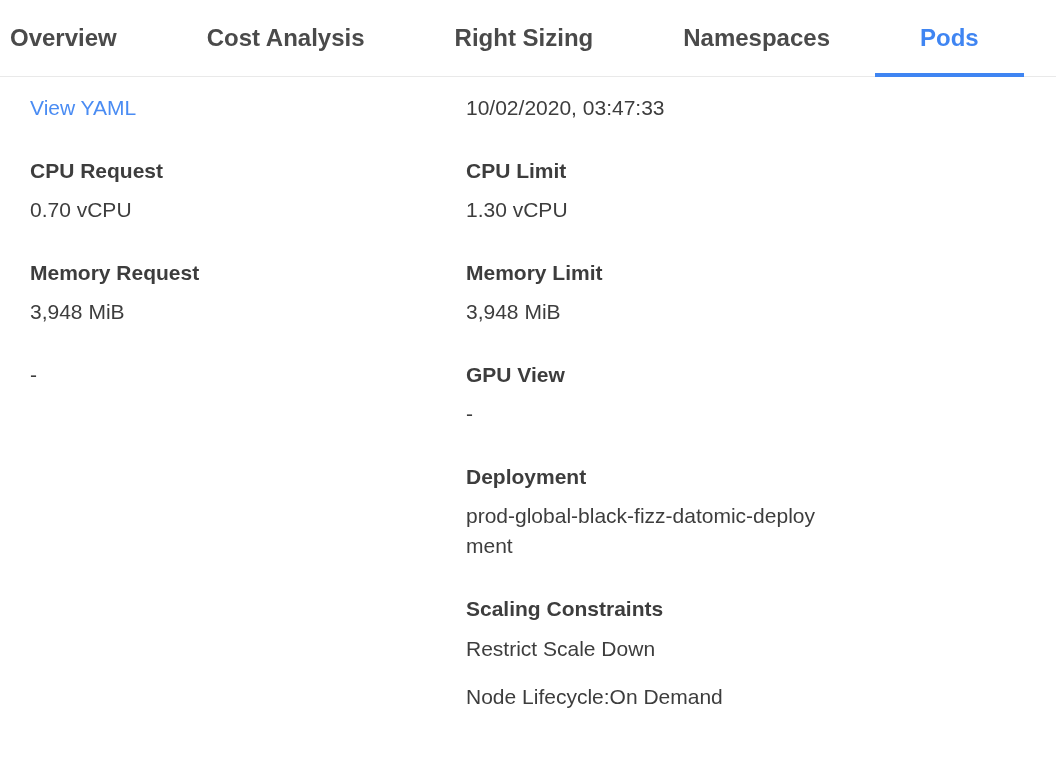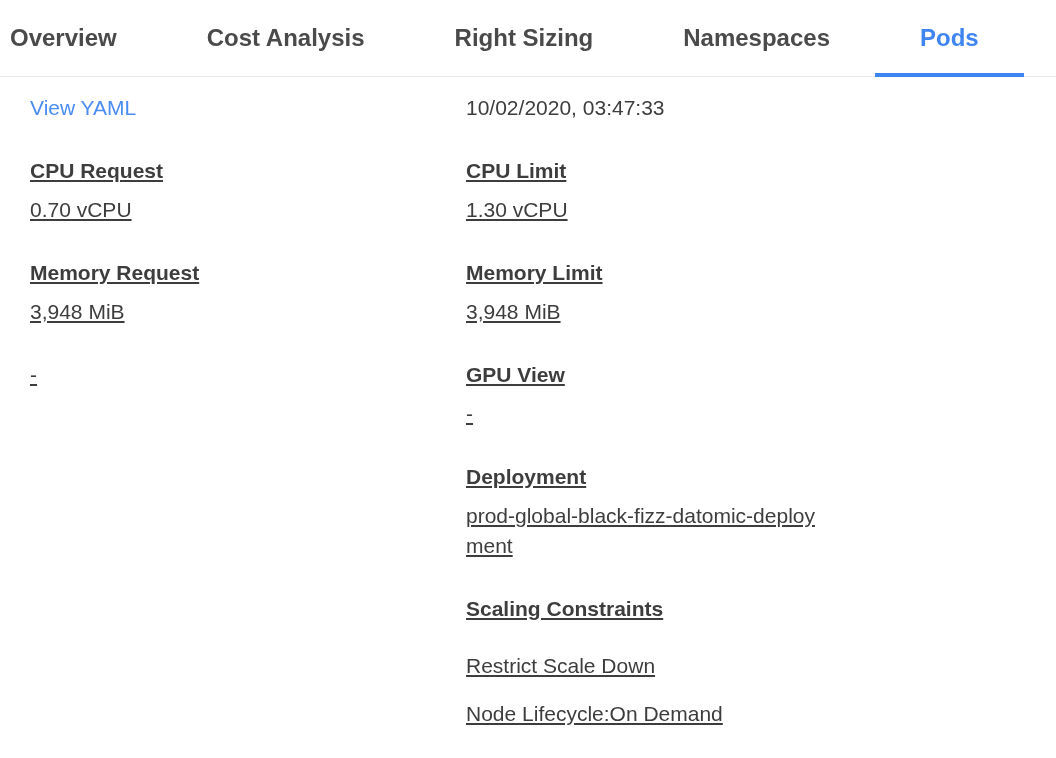--- a/index.html
+++ b/index.html
@@ -59,29 +59,29 @@
   }
   .col-left { width: 436px; flex-shrink: 0; }
   .col-right { flex: 1; min-width: 0; }
 
   .toprow { line-height: 30px; }
   .link {
     color: var(--link);
     text-decoration: none;
     cursor: pointer;
   }
-  .group { margin-top: 33px; text-decoration: underline; }
+  .group { margin-top: 33px; }
   .label { font-weight: 700; color: var(--text); line-height: 30px; }
   .value { margin-top: 9px; color: var(--text); line-height: 30px; }
   .value.link-value { display: block; word-break: break-all; }
   .col-left  .value.link-value { max-width: 334px; }
   .col-right .value.link-value { max-width: 352px; }
 
   .sc-item { color: var(--text); line-height: 30px; }
-  .sc-item.first { margin-top: 27px; }
+  .sc-item.first { margin-top: 10px; }
   .sc-item.second { margin-top: 18px; }
 </style>
 </head>
 <body>
 
 <div class="page">
 
   <nav class="tabbar">
     <div class="tab">Overview</div>
     <div class="tab">Cost Analysis</div>

